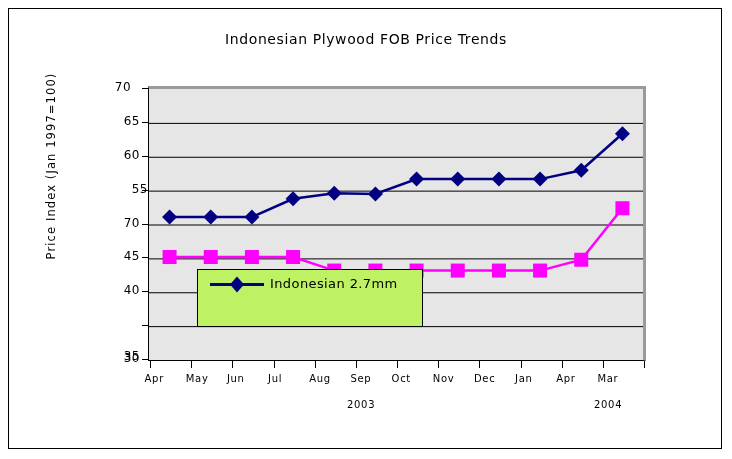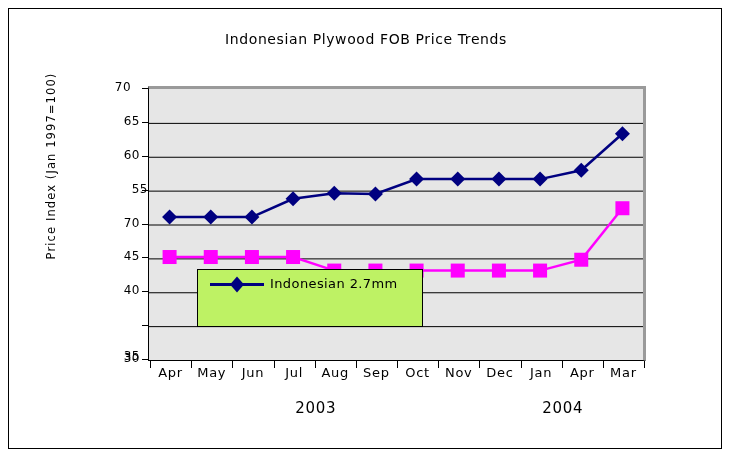--- a/index.html
+++ b/index.html
@@ -87,40 +87,39 @@
   .y-tick-mark {
     position: absolute;
     width: 6px;
     height: 0;
     border-top: 1px solid #000000;
   }
 
   
   .x-tick-label {
     position: absolute;
-    top: 356px;
+    top: 364px;
     width: 52px;
-    text-align: center;
-    font-size: 13px;
+    font-size: 10px;
     color: #000000;
     letter-spacing: 0.7px;
   }
   .x-tick-mark {
     position: absolute;
     top: 352px;
     width: 0;
     height: 7px;
     border-left: 1px solid #000000;
   }
   .year-label {
     position: absolute;
     top: 390px;
     width: 80px;
-    text-align: left;
-    font-size: 15px;
+    text-align: right;
+    font-size: 10px;
     color: #000000;
     letter-spacing: 0.7px;
   }
 
   
   #legend {
     position: absolute;
     left: 188px;
     top: 260px;
     width: 226px;

